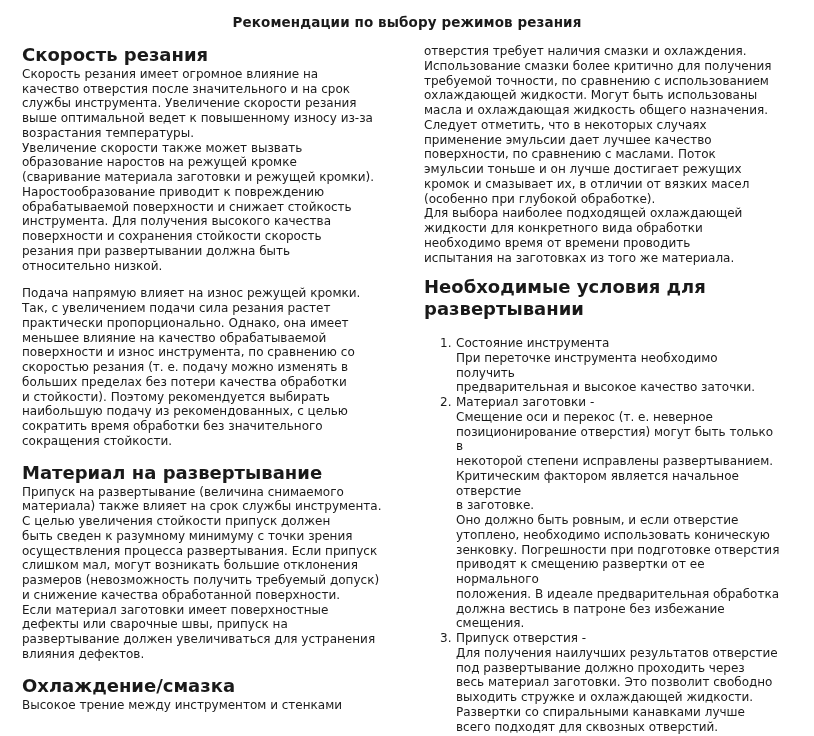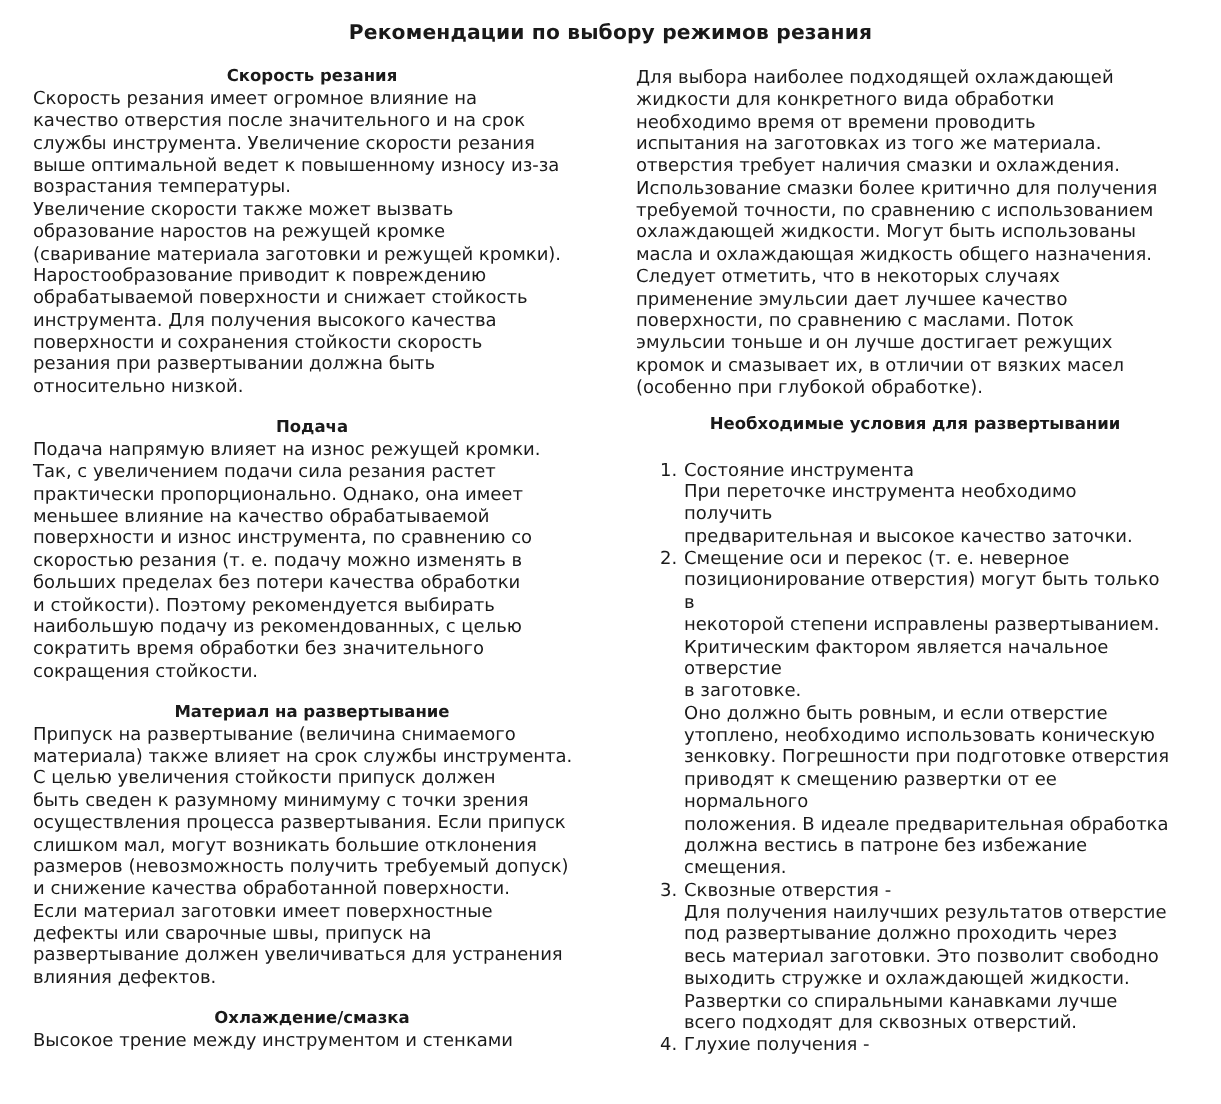--- a/index.html
+++ b/index.html
@@ -31,25 +31,24 @@
   .columns {
     display: flex;
     gap: 30px;
     align-items: flex-start;
   }
   .col {
     width: 372px;
     flex: 0 0 372px;
   }
   h2.sec {
-    font-size: 11px;
+    font-size: 18px;
     font-weight: bold;
     margin: 0 0 1px 0;
     line-height: 1.22;
-    text-align: center;
   }
   .sec-block {
     margin-bottom: 13px;
   }
   p.para {
     font-size: 12px;
     line-height: 1.23;
     margin: 0;
     text-align: left;
     white-space: pre-line;
@@ -110,21 +109,20 @@
 (сваривание материала заготовки и режущей кромки).
 Наростообразование приводит к повреждению
 обрабатываемой поверхности и снижает стойкость
 инструмента. Для получения высокого качества
 поверхности и сохранения стойкости скорость
 резания при развертывании должна быть
 относительно низкой.</p>
       </div>
 
       <div class="sec-block">
-        <h2 class="sec">Подача</h2>
         <p class="para">Подача напрямую влияет на износ режущей кромки.
 Так, с увеличением подачи сила резания растет
 практически пропорционально. Однако, она имеет
 меньшее влияние на качество обрабатываемой
 поверхности и износ инструмента, по сравнению со
 скоростью резания (т. е. подачу можно изменять в
 больших пределах без потери качества обработки
 и стойкости). Поэтому рекомендуется выбирать
 наибольшую подачу из рекомендованных, с целью
 сократить время обработки без значительного
@@ -150,63 +148,64 @@
       <div class="sec-block">
         <h2 class="sec">Охлаждение/смазка</h2>
         <p class="para">Высокое трение между инструментом и стенками</p>
       </div>
 
     </div>
 
     <div class="col">
 
       <div>
-        <p class="para">Для выбора наиболее подходящей охлаждающей
-жидкости для конкретного вида обработки
-необходимо время от времени проводить
-испытания на заготовках из того же материала.</p>
         <p class="para">отверстия требует наличия смазки и охлаждения.
 Использование смазки более критично для получения
 требуемой точности, по сравнению с использованием
 охлаждающей жидкости. Могут быть использованы
 масла и охлаждающая жидкость общего назначения.
 Следует отметить, что в некоторых случаях
 применение эмульсии дает лучшее качество
 поверхности, по сравнению с маслами. Поток
 эмульсии тоньше и он лучше достигает режущих
 кромок и смазывает их, в отличии от вязких масел
 (особенно при глубокой обработке).</p>
+        <p class="para">Для выбора наиболее подходящей охлаждающей
+жидкости для конкретного вида обработки
+необходимо время от времени проводить
+испытания на заготовках из того же материала.</p>
       </div>
 
       <div class="spacer-sm"></div>
 
       <div>
         <h2 class="sec">Необходимые условия для развертывании</h2>
 
         <ol class="cond-list">
           <li>
             <span class="li-title">Состояние инструмента</span>
             <span class="li-body">При переточке инструмента необходимо получить
 предварительная и высокое качество заточки.</span>
           </li>
           <li>
+            <span class="li-title">Материал заготовки -</span>
             <span class="li-body">Смещение оси и перекос (т. е. неверное
 позиционирование отверстия) могут быть только в
 некоторой степени исправлены развертыванием.
 Критическим фактором является начальное отверстие
 в заготовке.
 Оно должно быть ровным, и если отверстие
 утоплено, необходимо использовать коническую
 зенковку. Погрешности при подготовке отверстия
 приводят к смещению развертки от ее нормального
 положения. В идеале предварительная обработка
 должна вестись в патроне без избежание смещения.</span>
           </li>
           <li>
-            <span class="li-title">Сквозные отверстия -</span>
+            <span class="li-title">Припуск отверстия -</span>
             <span class="li-body">Для получения наилучших результатов отверстие
 под развертывание должно проходить через
 весь материал заготовки. Это позволит свободно
 выходить стружке и охлаждающей жидкости.
 Развертки со спиральными канавками лучше
 всего подходят для сквозных отверстий.</span>
           </li>
           <li>
             <span class="li-title">Глухие получения -</span>
           </li>

